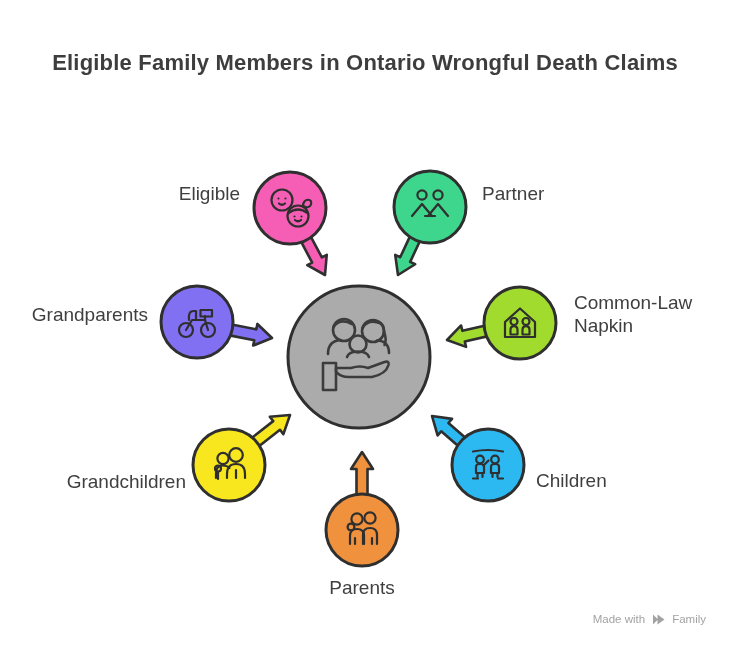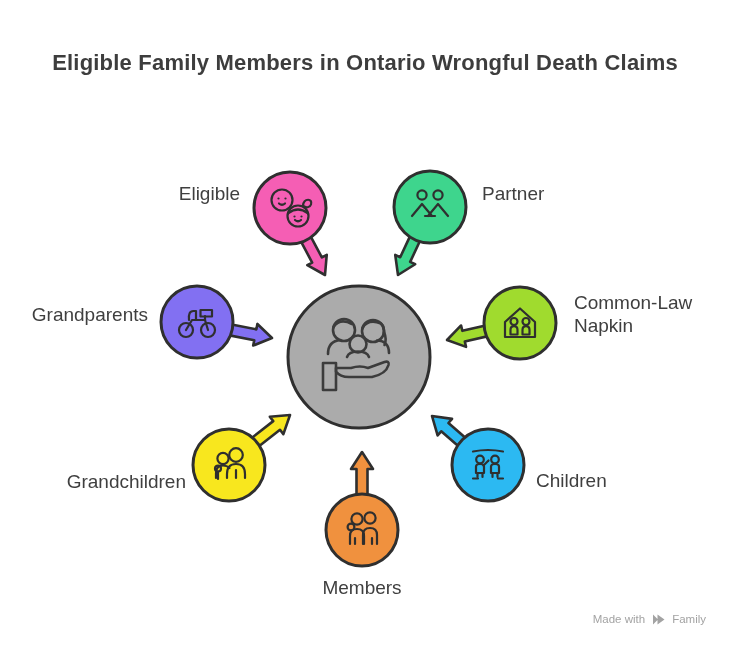--- a/index.html
+++ b/index.html
@@ -163,21 +163,21 @@
     </g>
   </g>
 </svg>
 
 <div class="label" style="right:490px;top:182px;text-align:right;">Eligible</div>
 <div class="label" style="left:482px;top:182px;">Partner</div>
 <div class="label wrap" style="left:574px;top:291px;width:135px;">Common-Law Napkin</div>
 <div class="label" style="right:582px;top:303px;text-align:right;">Grandparents</div>
 <div class="label" style="right:544px;top:470px;text-align:right;">Grandchildren</div>
 <div class="label" style="left:536px;top:469px;">Children</div>
-<div class="label" style="left:302px;top:576px;width:120px;text-align:center;">Members</div>
+<div class="label" style="left:302px;top:576px;width:120px;text-align:center;">Parents</div>
 
 <div class="watermark">
   <span>Made with</span>
   <svg width="13" height="11" viewBox="0 0 13 11">
     <path d="M1,0.5 L6,5.5 L1,10.5 Z M5.5,0.5 L12.5,5.5 L5.5,10.5 Z" fill="#a3a3a3"></path>
   </svg>
   <span>Family</span>
 </div>
 
 </body></html>

